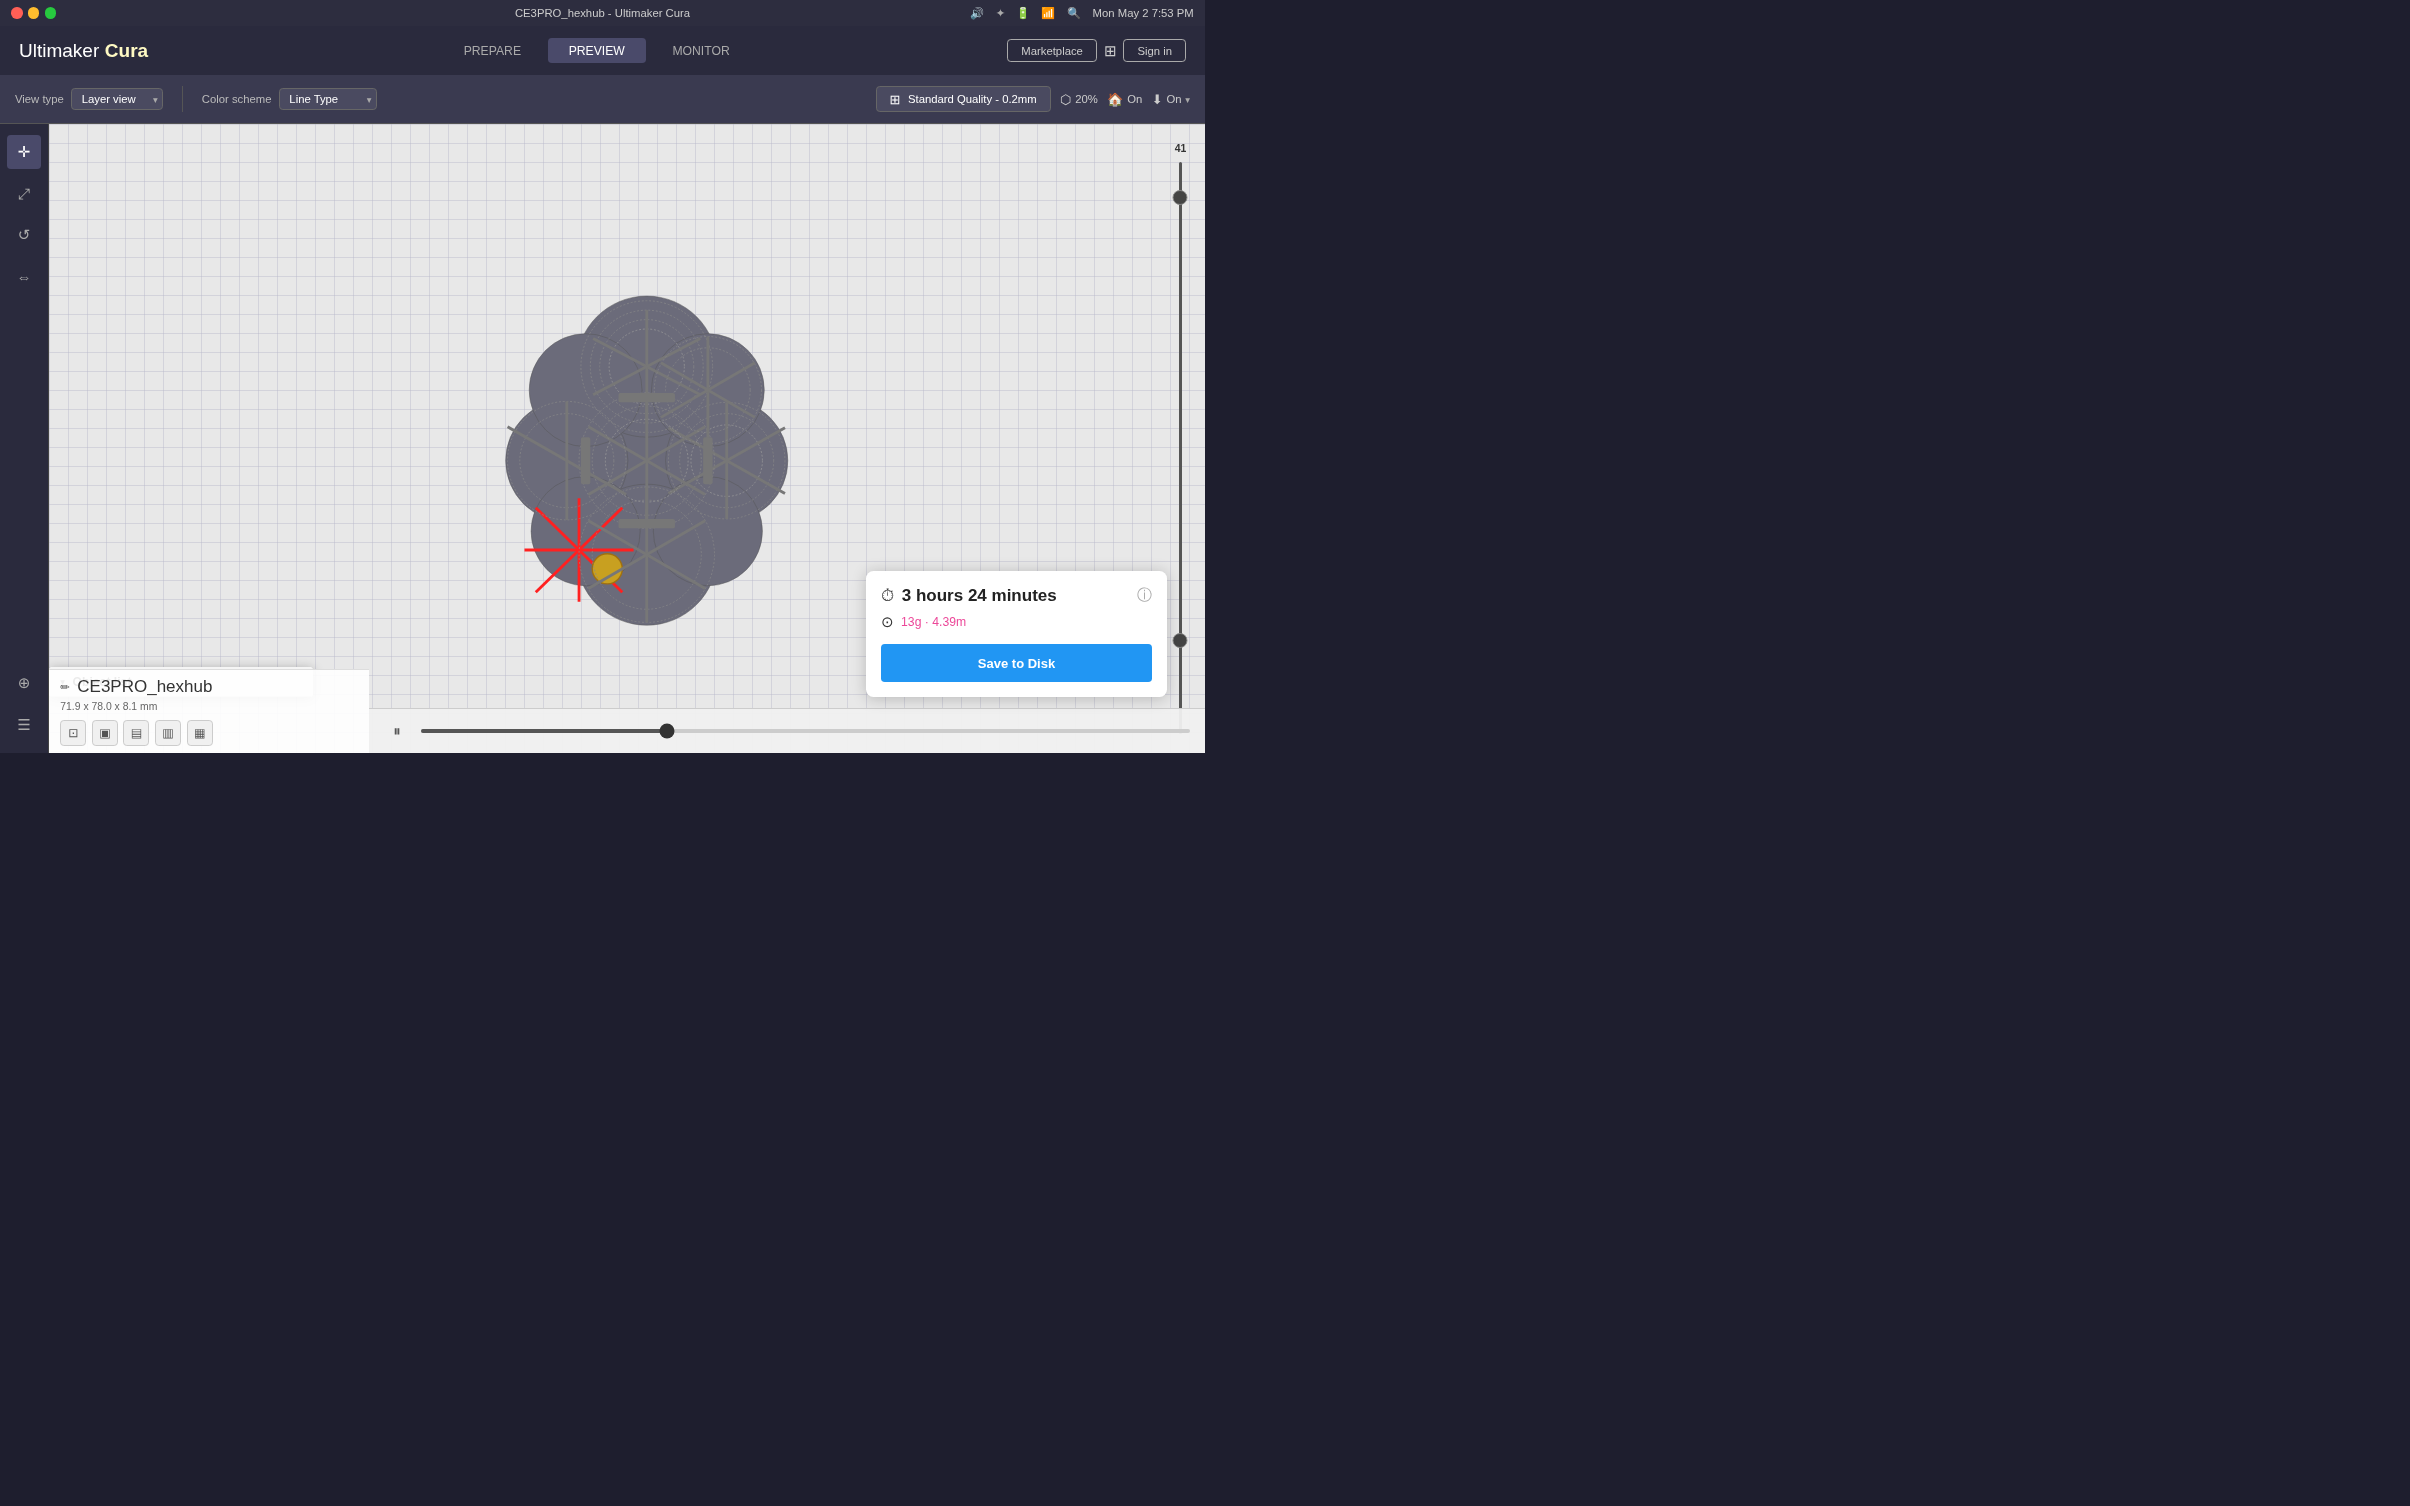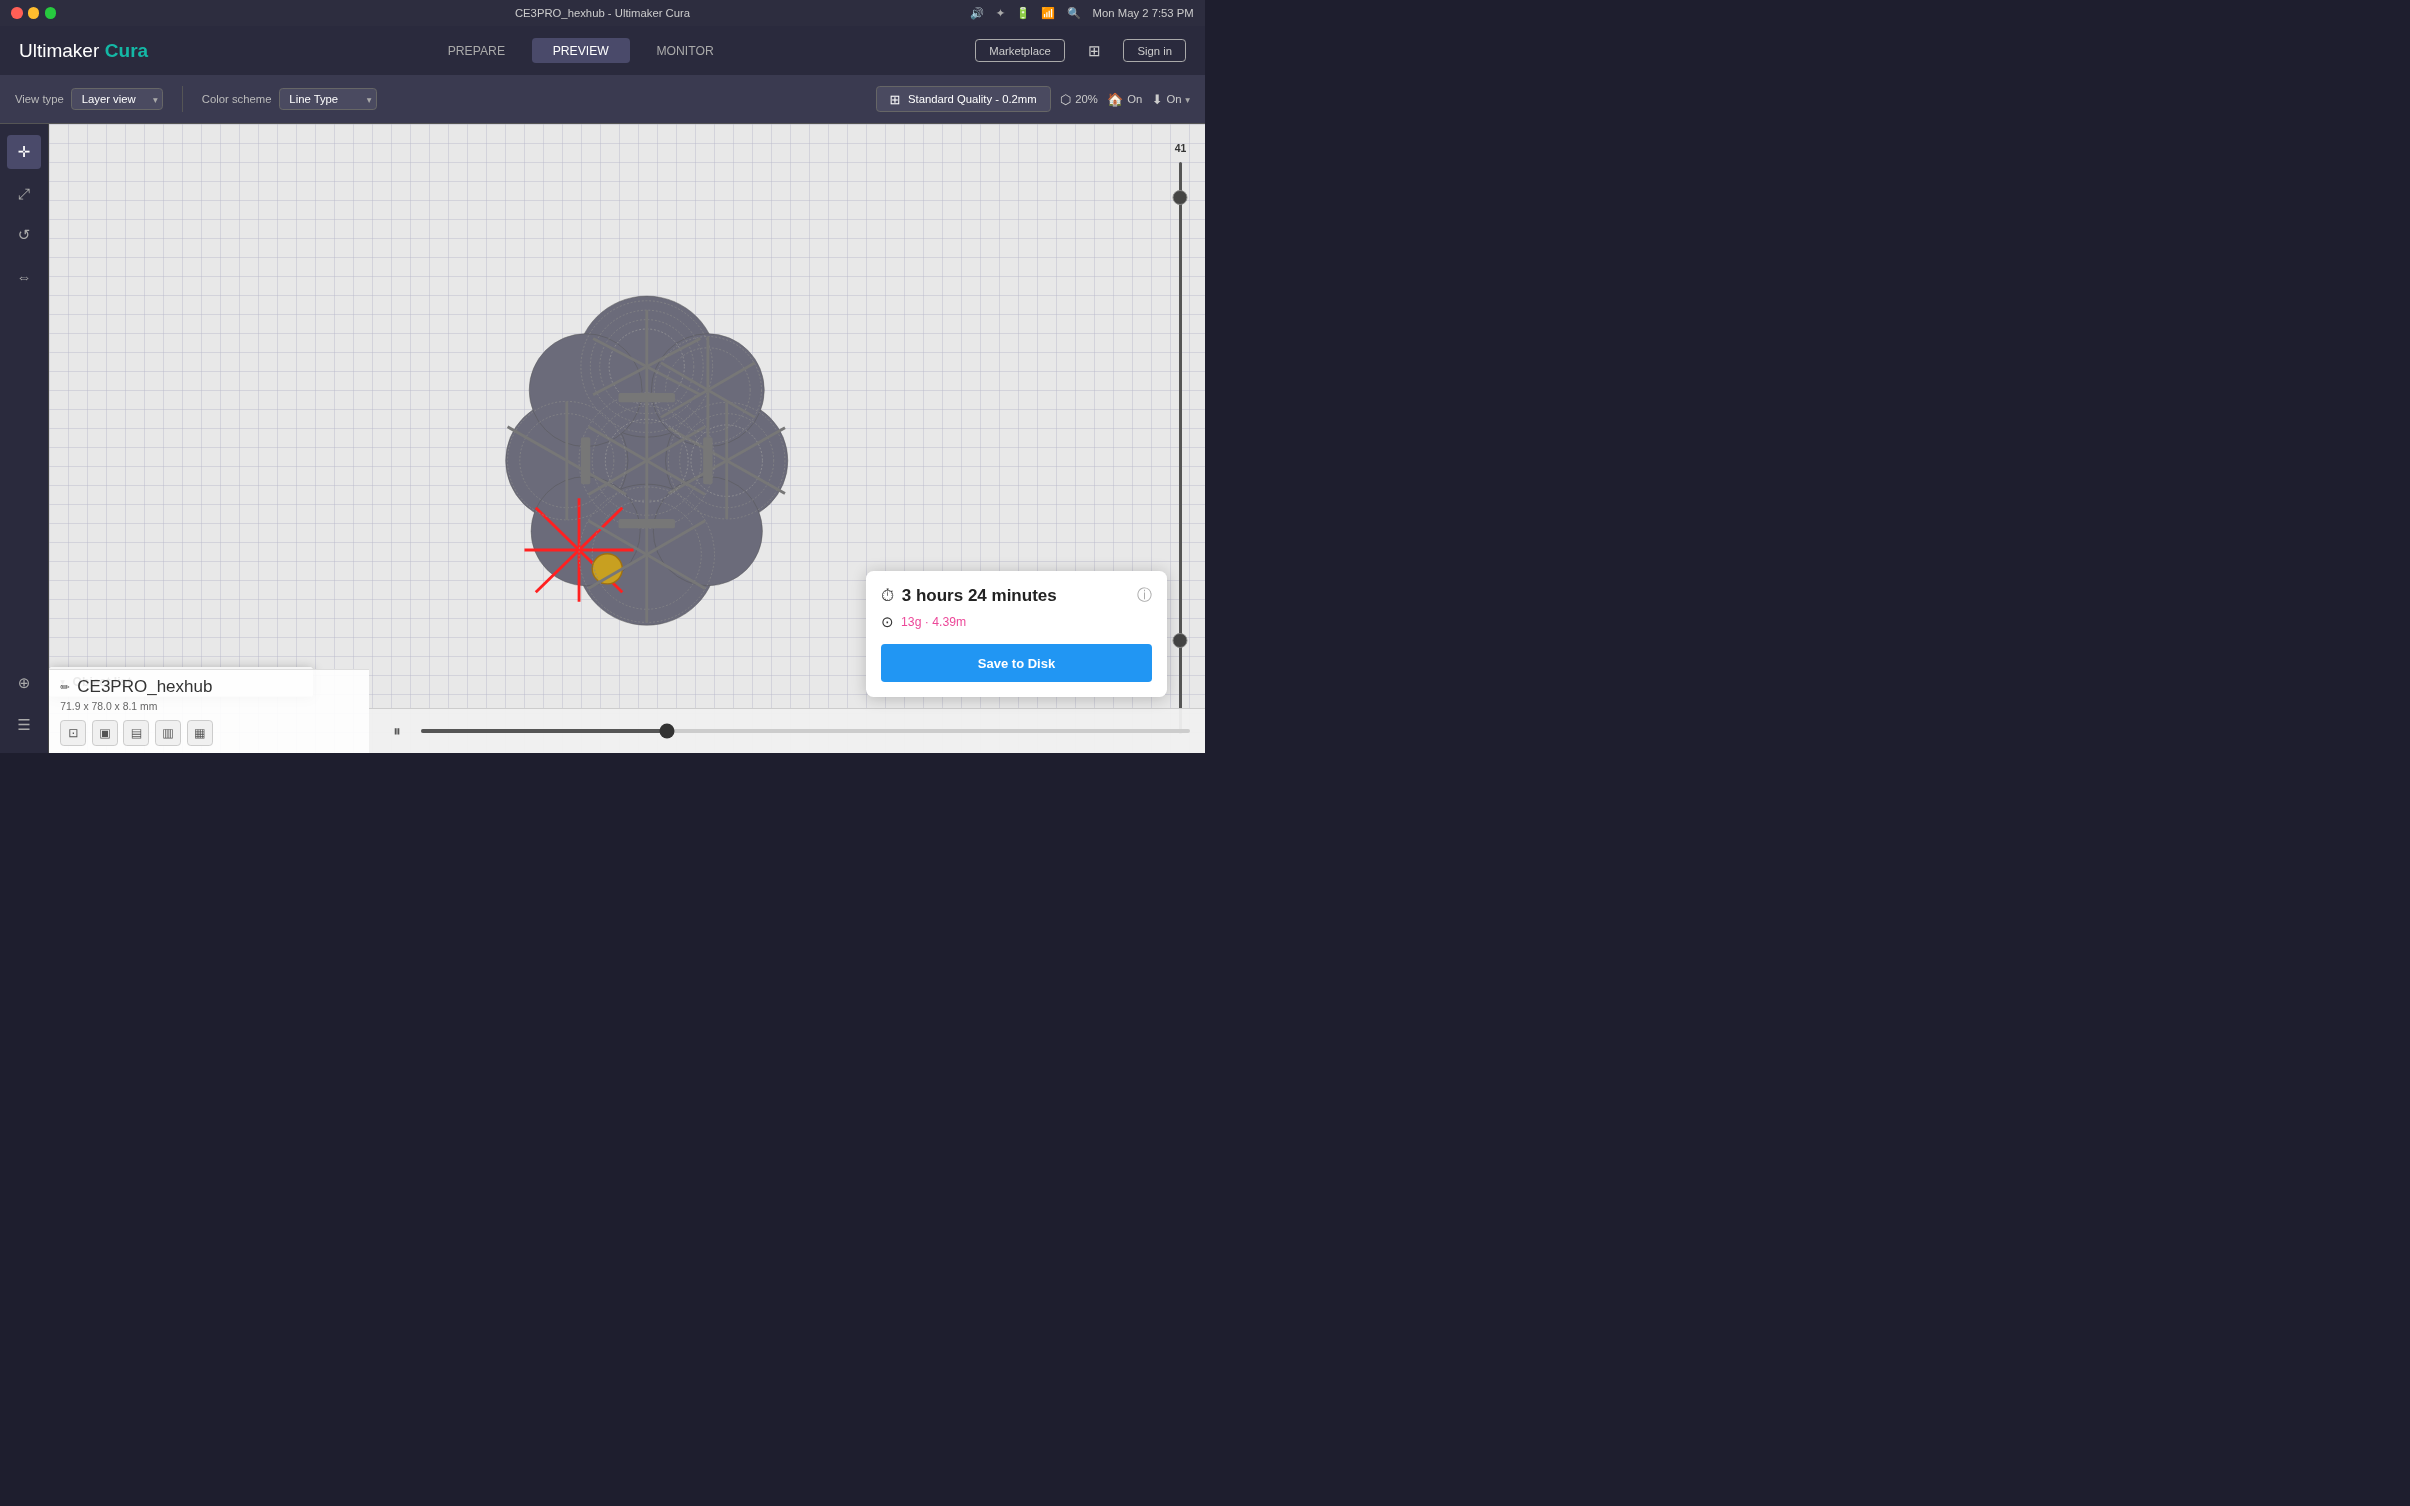--- a/index.html
+++ b/index.html
@@ -55,21 +55,21 @@
       padding: 0 19px;
       gap: 0;
     }
     .app-logo {
       display: flex;
       align-items: center;
       gap: 0;
       margin-right: 38px;
     }
     .logo-ultimaker { color: #fff; font-size: 19px; font-weight: 300; }
-    .logo-cura { color: #14b8a6; font-size: 19px; font-weight: 700; margin-left: 5.6px; }
+    .logo-cura { color: #fef9c3; font-size: 19px; font-weight: 700; margin-left: 5.6px; }
     .header-nav {
       display: flex;
       align-items: center;
       gap: 5.6px;
       flex: 1;
       justify-content: center;
     }
     .nav-btn {
       padding: 5.6px 21px;
       border-radius: 3.8px;
@@ -80,21 +80,21 @@
       background: transparent;
       color: #aaa;
     }
     .nav-btn.active {
       background: #4a4a6a;
       color: #fff;
     }
     .header-actions {
       display: flex;
       align-items: center;
-      gap: 23px;
+      gap: 7px;
     }
     .marketplace-btn {
       border: 0.9px solid #aaa;
       background: transparent;
       color: #ccc;
       padding: 4.7px 13px;
       border-radius: 3.8px;
       font-size: 11.3px;
       cursor: pointer;
     }

